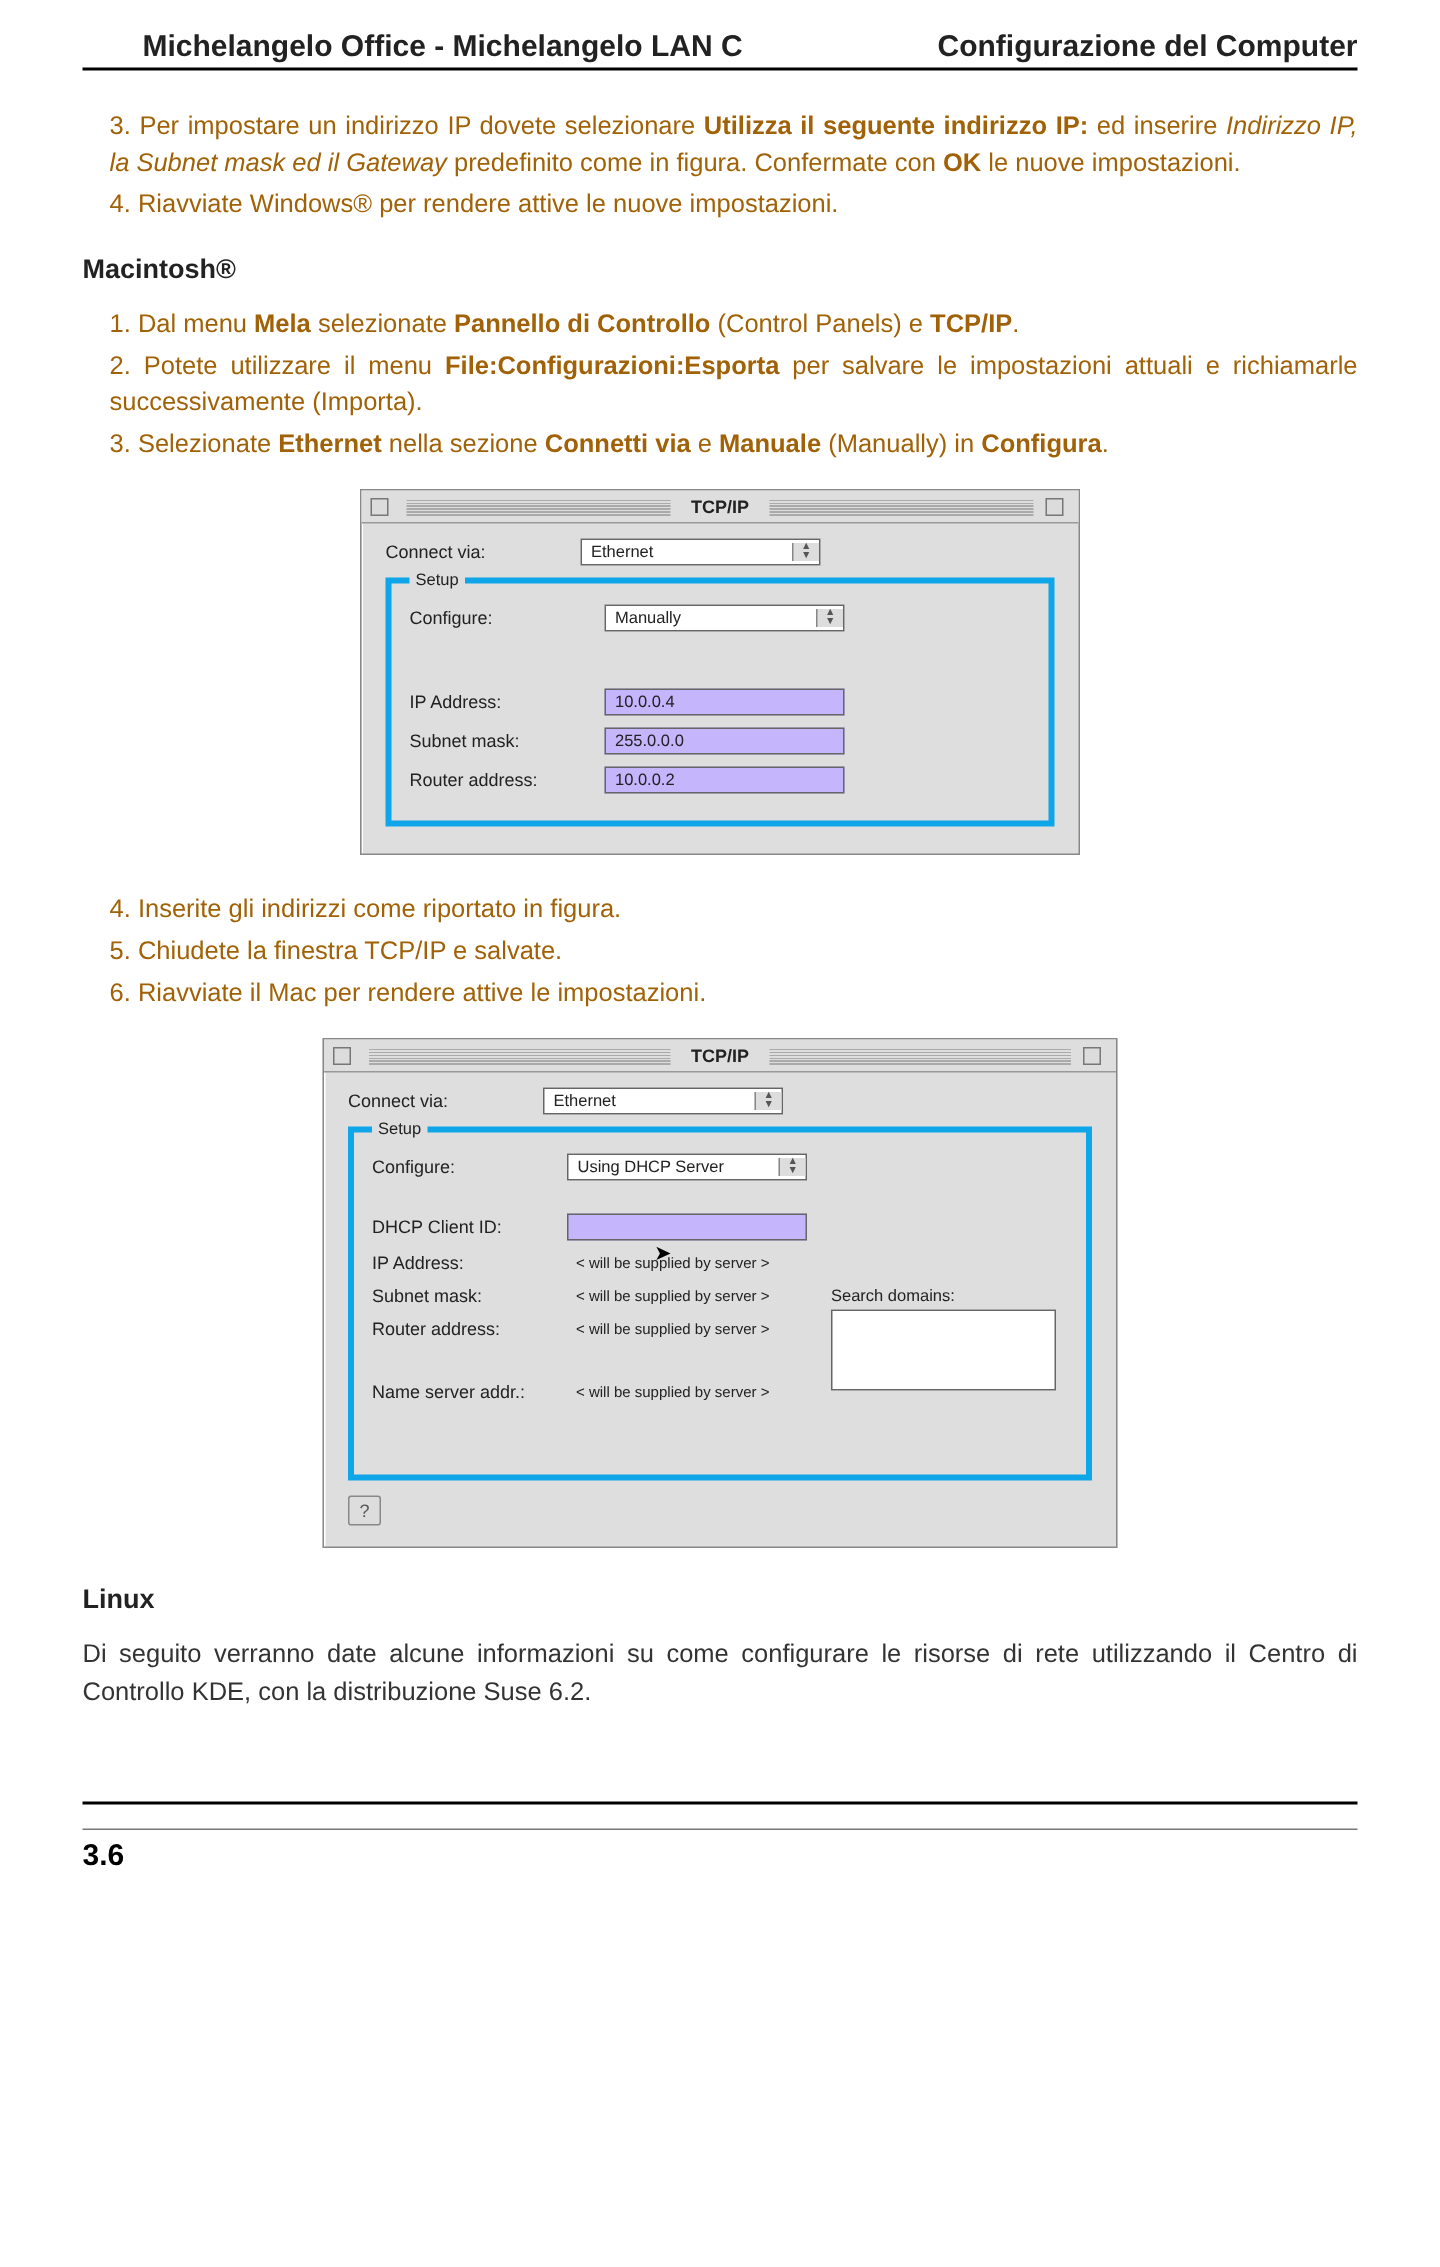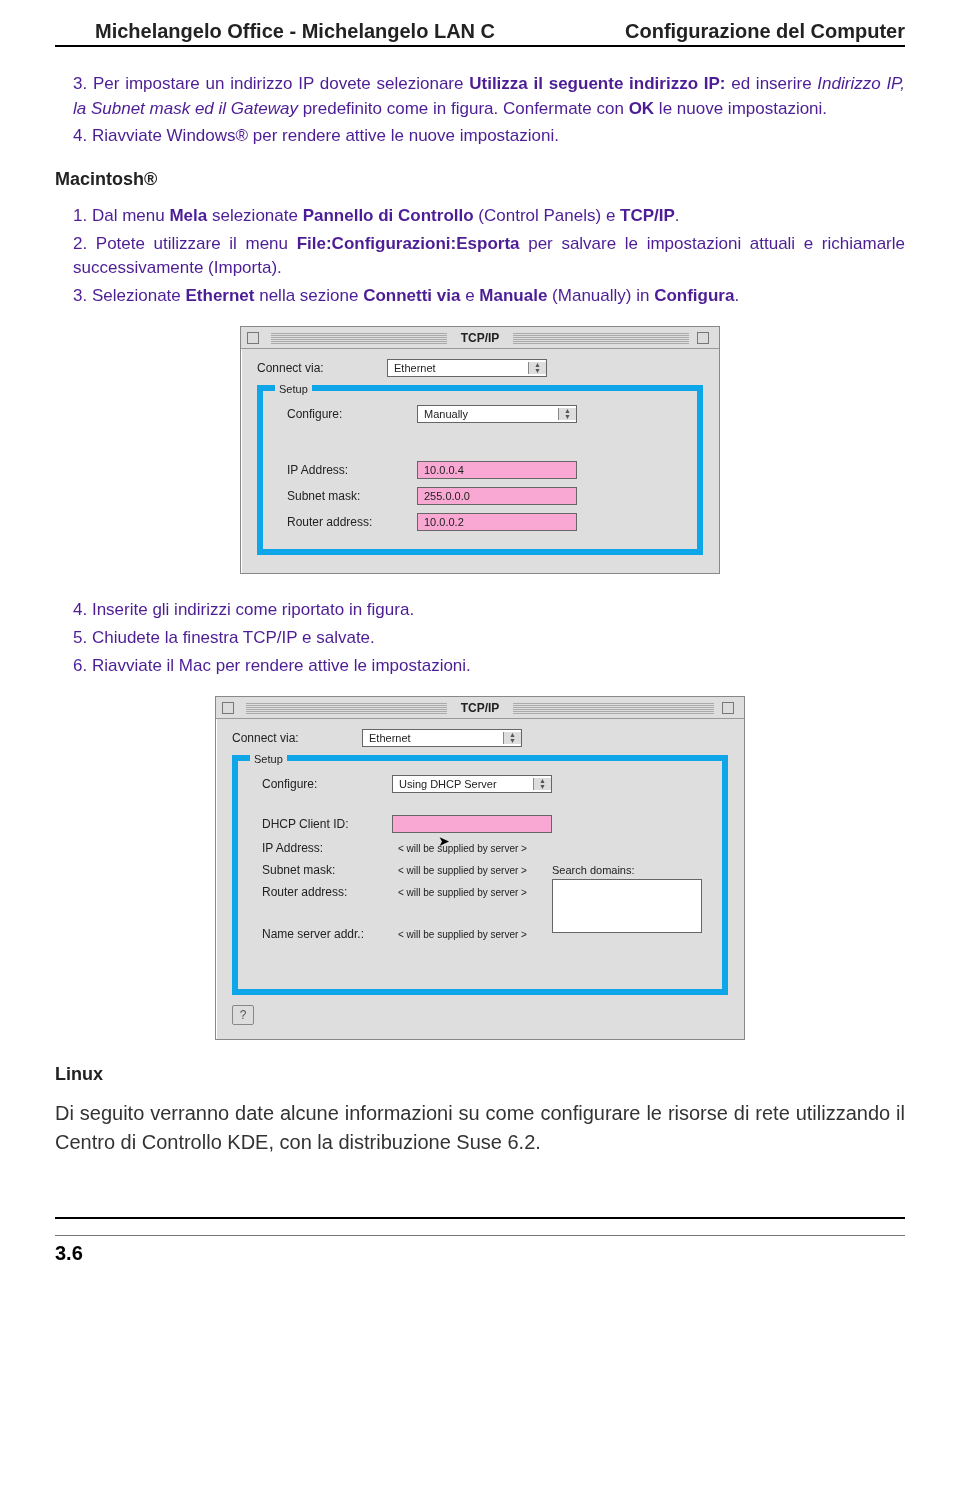--- a/index.html
+++ b/index.html
@@ -26,33 +26,33 @@
     font-size: 20px;
     color: #222;
     margin-left: 40px;
   }
   .list-section { margin: 0 0 0 18px; }
   .list-item {
     font-size: 17px;
     line-height: 1.45;
     margin-bottom: 3px;
     text-align: justify;
-    color: #4c1d95;
+    color: #a16207;
   }
   .num { display: inline; }
   .italic { font-style: italic; }
   .bold { font-weight: bold; }
   .section-title {
     font-weight: bold;
     font-size: 18px;
     margin: 20px 0 14px 0;
     color: #222;
   }
   .body-text {
-    font-size: 20px;
+    font-size: 17px;
     line-height: 1.45;
     text-align: justify;
     margin-bottom: 14px;
     color: #333;
   }
   
   .mac-window {
     border: 1px solid #888;
     background: #dedede;
     margin: 18px auto 24px auto;
@@ -128,37 +128,37 @@
     justify-content: center;
     background: #ddd;
     font-size: 7px;
     line-height: 6px;
     color: #555;
   }
   .sel-arrows::before { content: "▲"; }
   .sel-arrows::after { content: "▼"; }
   .input-like, .input-empty {
     border: 1px solid #666;
-    background: #f9a8d4;
+    background: #c4b5fd;
     height: 18px;
     width: 160px;
     padding: 0 6px;
     font-size: 11px;
     display: flex;
     align-items: center;
   }
   .static-value {
     font-size: 10px;
     padding-left: 6px;
     color: #222;
   }
   .fieldset-setup {
-    border: 6px solid #0ea5e9;
+    border: 4px solid #0ea5e9;
     margin-top: 6px;
-    padding: 14px 10px 10px 24px;
+    padding: 14px 10px 10px 12px;
     position: relative;
   }
   .fieldset-legend {
     position: absolute;
     top: -8px;
     left: 12px;
     background: #dedede;
     padding: 0 4px;
     font-size: 11px;
   }

